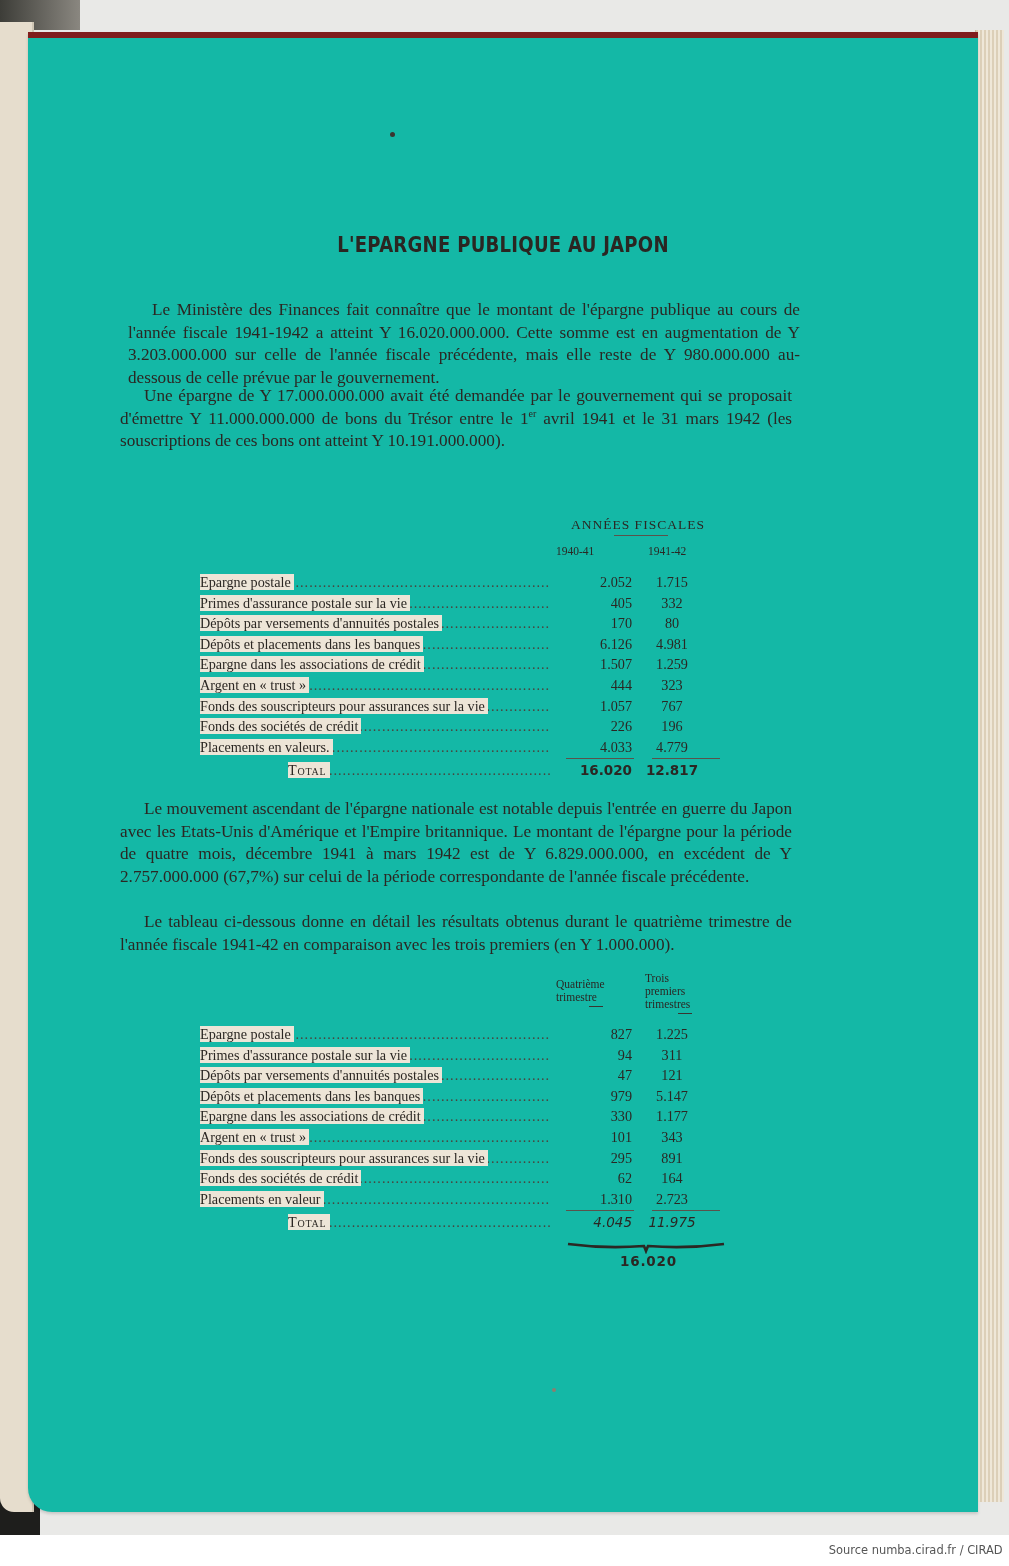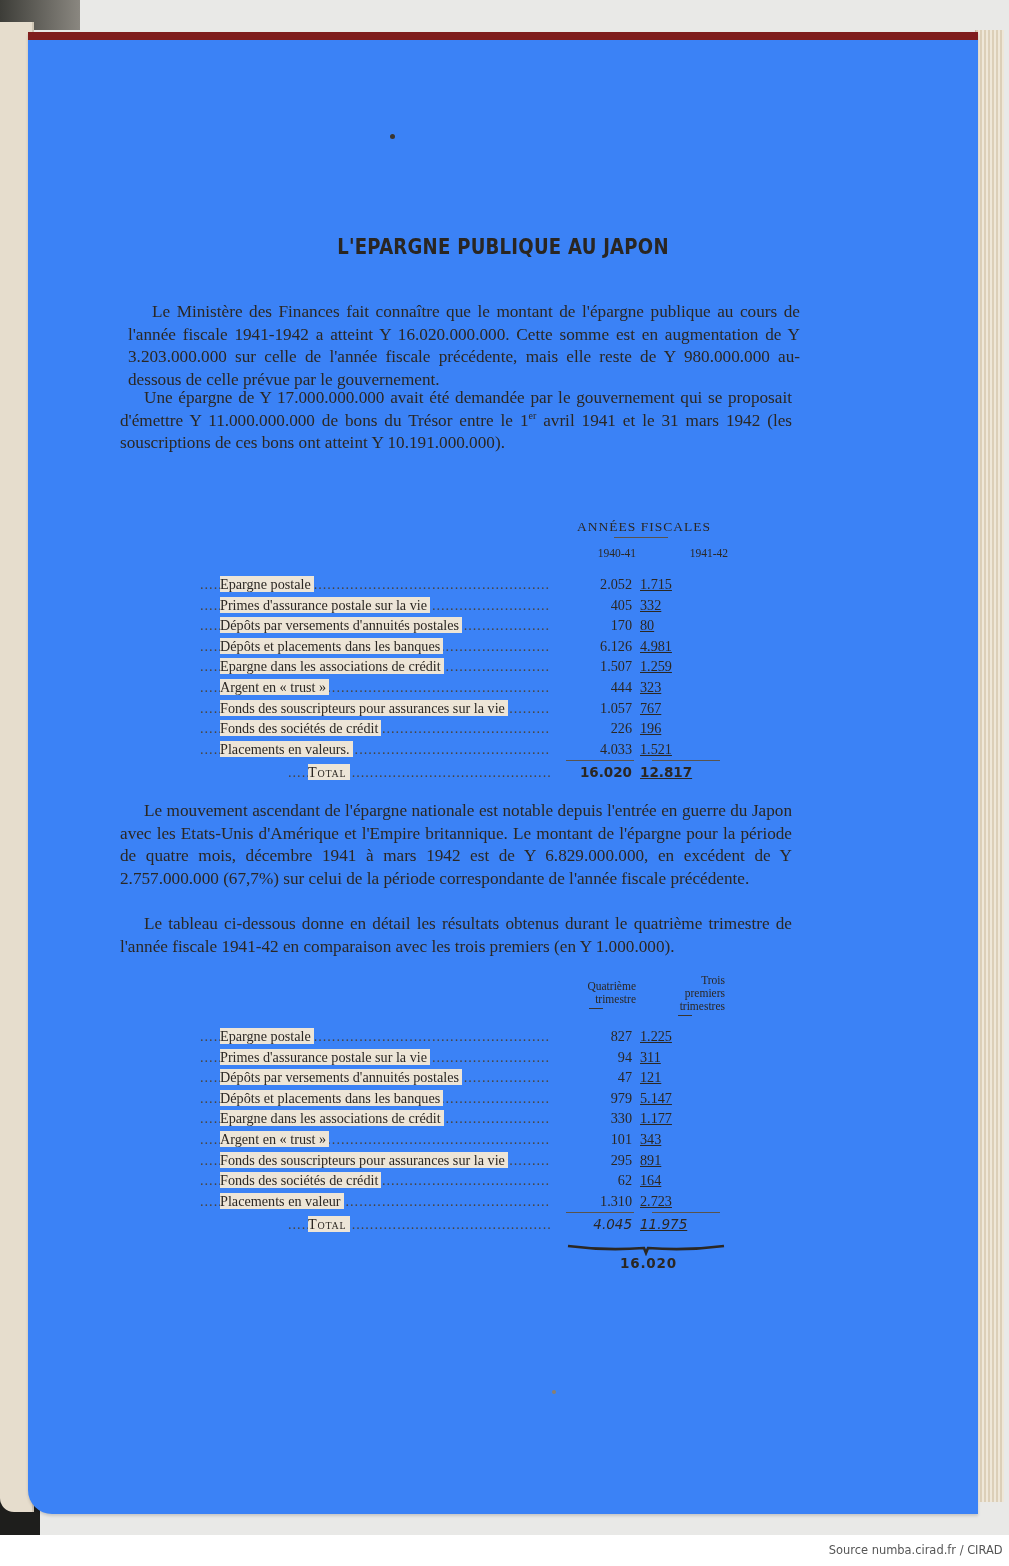--- a/index.html
+++ b/index.html
@@ -25,22 +25,22 @@
     background: #e6ddcd; border-right: 2px solid #cfc6b5;
     border-radius: 0 0 0 14px;
   }
   .page-stack {
     position: absolute; left: 975px; top: 30px; width: 28px; height: 1472px;
     background: repeating-linear-gradient(90deg, #dccfb8 0 2px, #efe7d8 2px 4px);
     border-left: 1px solid #c8bba2;
   }
   .page {
     position: absolute; left: 28px; top: 32px; width: 950px; height: 1474px;
-    background: #3b82f6;
-    border-top: 8px solid #7f1d1d;
+    background: #14b8a6;
+    border-top: 6px solid #7f1d1d;
     border-radius: 0 0 0 24px;
     box-shadow: 0 2px 3px rgba(0,0,0,0.15);
   }
   .dot {
     position: absolute; width: 5px; height: 5px; border-radius: 50%;
     background: #3a3530;
   }
   .title {
     position: absolute; left: 0; width: 950px; top: 195px;
     text-align: center;
@@ -53,32 +53,32 @@
     font-family: "Liberation Serif", serif; font-size: 17.2px; line-height: 22.5px;
     color: #2b2723; text-align: justify; text-indent: 24px;
   }
   .para sup { font-size: 10px; line-height: 0; }
   .tbl {
     position: absolute; left: 172px; width: 520px;
     font-family: "Liberation Serif", serif; font-size: 14.2px; color: #2b2723;
   }
   .row { position: relative; height: 20.6px; line-height: 20.6px; white-space: nowrap; }
   .row .lbl { position: absolute; left: 0; width: 350px; overflow: hidden; }
-  .row .lbl .lbl-txt { background: #ede5d7; padding-right: 3px; position: relative; z-index: 1; margin-left: 20px; }
+  .row .lbl .lbl-txt { background: #ede5d7; padding-right: 3px; position: relative; z-index: 1; }
   .row .lbl::after {
     content: "...................................................................................................";
     position: absolute; left: 0; right: 0; top: 0; letter-spacing: 1px; color: #4a443d; z-index: 0;
   }
   .row .c1 { position: absolute; right: 88px; width: 80px; text-align: right; }
-  .row .c2 { position: absolute; right: 0; width: 80px; text-align: left; text-decoration: underline; }
+  .row .c2 { position: absolute; right: 8px; width: 80px; text-align: center; }
   .row.total .lbl { left: 88px; width: 262px; font-variant: small-caps; letter-spacing: 0.8px; }
   .row.total .c1, .row.total .c2 { font-family: "DejaVu Sans", sans-serif; font-weight: bold; font-size: 13.5px; }
   .row.total.italic .c1, .row.total.italic .c2 { font-weight: normal; font-style: italic; }
   .rule1 { position: absolute; height: 1px; background: #5a534b; }
-  .hdr { position: absolute; font-family: "Liberation Serif", serif; color: #2b2723; text-align: right; }
+  .hdr { position: absolute; font-family: "Liberation Serif", serif; color: #2b2723; text-align: left; }
   .hdr-fiscal { font-size: 13.5px; letter-spacing: 1px; }
   .hdr-years { font-size: 11.5px; }
   .hdr-q { font-size: 11.5px; line-height: 13px; }
   .dash { display: block; margin: 2px auto 0; width: 14px; height: 1px; background: #3a3530; }
   .brace { position: absolute; }
   .grand {
     position: absolute; font-family: "DejaVu Sans", sans-serif; font-weight: bold;
     font-size: 13.5px; color: #2b2723; letter-spacing: 0.8px;
   }
   .source {
@@ -146,21 +146,21 @@
         <span class="c2">767</span>
       </div>
       <div class="row">
         <span class="lbl"><span class="lbl-txt">Fonds des sociétés de crédit</span></span>
         <span class="c1">226</span>
         <span class="c2">196</span>
       </div>
       <div class="row">
         <span class="lbl"><span class="lbl-txt">Placements en valeurs.</span></span>
         <span class="c1">4.033</span>
-        <span class="c2">1.521</span>
+        <span class="c2">4.779</span>
       </div>
       <div style="position: relative; height: 3px;">
         <div class="rule1" style="right:86px; top:1px; width:68px;"></div>
         <div class="rule1" style="right:0; top:1px; width:68px;"></div>
       </div>
       <div class="row total">
         <span class="lbl"><span class="lbl-txt">Total</span></span>
         <span class="c1">16.020</span>
         <span class="c2">12.817</span>
       </div>

